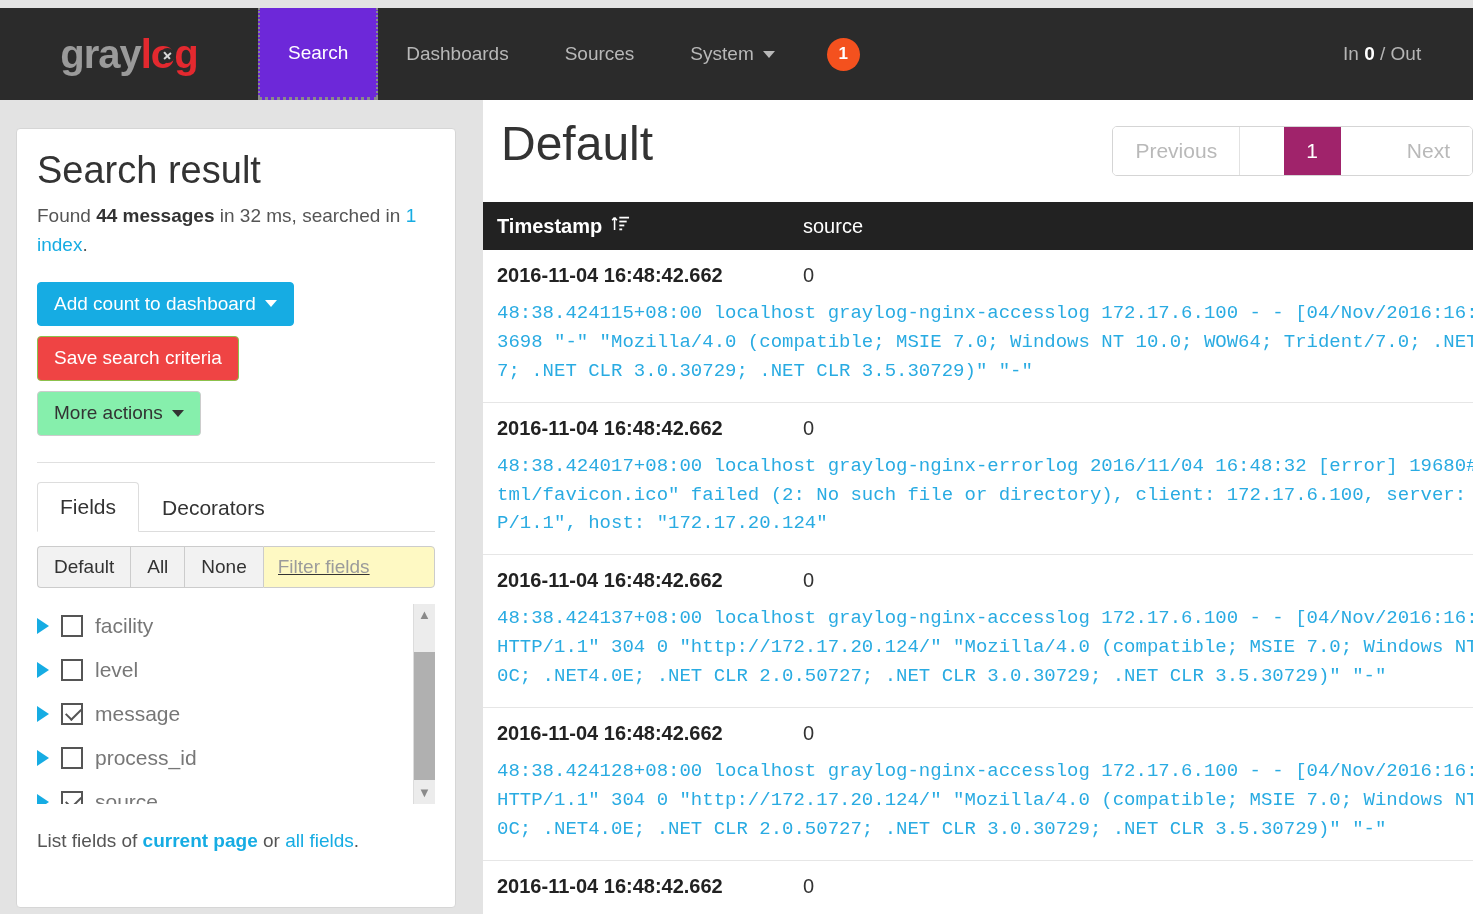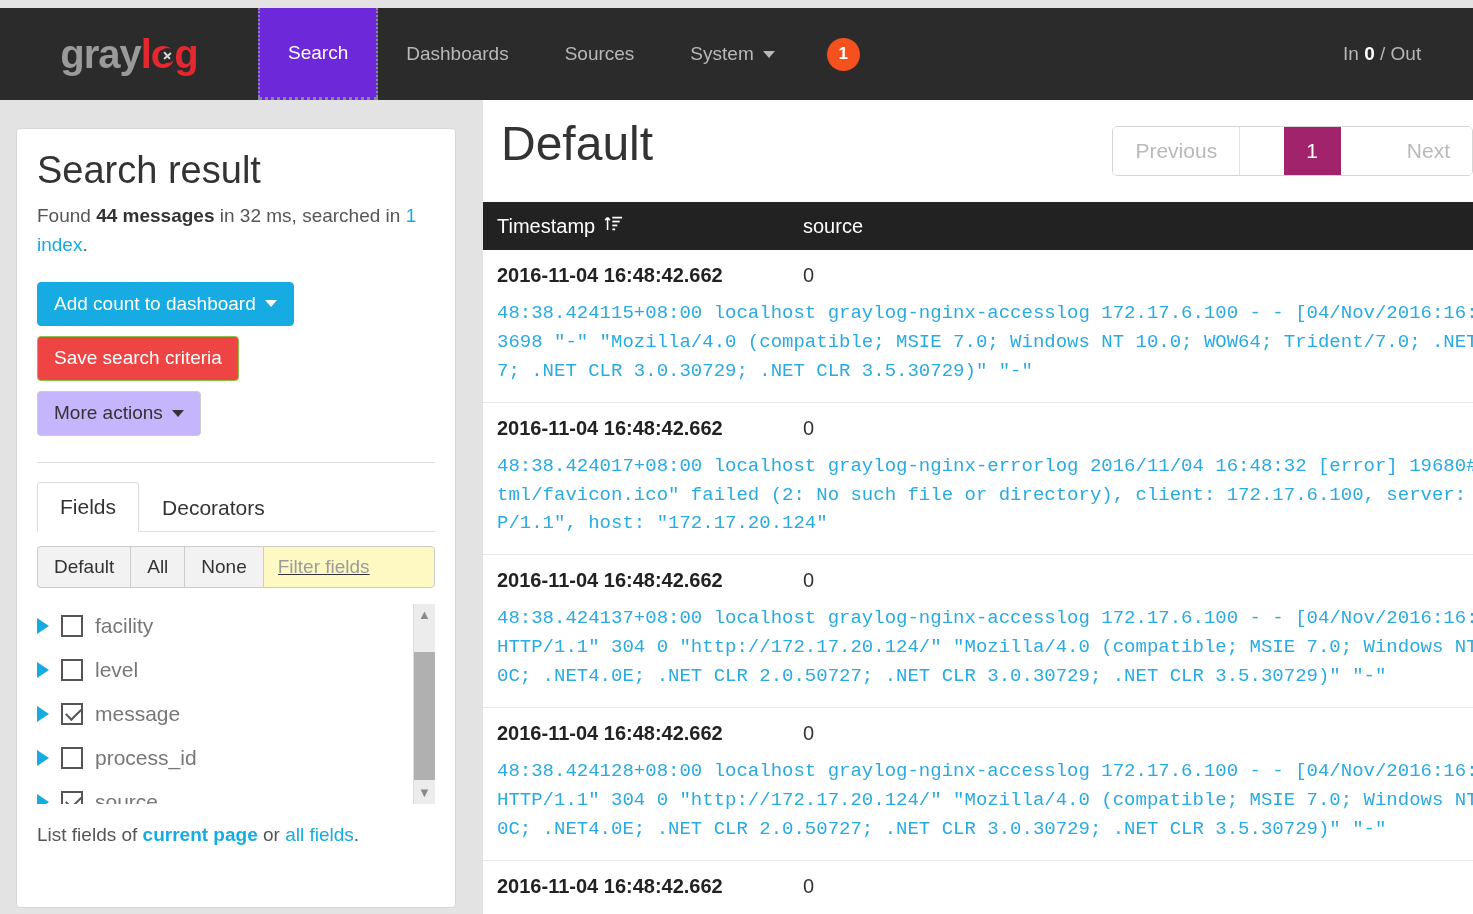--- a/index.html
+++ b/index.html
@@ -82,21 +82,21 @@
   .link { color: #16ace3; text-decoration: none; }
   .link.bold { font-weight: 700; }
 
   .btn {
     display: inline-flex; align-items: center; font-size: 19px;
     border-radius: 4px; border: 1px solid transparent; cursor: pointer;
     padding: 10px 16px; line-height: 1.2; font-family: inherit;
   }
   .btn-info    { background: #16ace3; color: #fff; border-color: #16ace3; }
   .btn-success { background: #ef4444; color: #fff; border-color: #8cc14c; }
-  .btn-default { background: #c4b5fd; color: #333; border-color: #ccc; }
+  .btn-default { background: #86efac; color: #333; border-color: #ccc; }
   .btn-row { margin-top: 22px; }
   .btn-row + .btn-row { margin-top: 10px; }
 
   .divider { border-top: 1px solid #e0e0e0; margin: 26px 0 18px; }
 
   .tabs { display: flex; align-items: flex-end; border-bottom: 1px solid #ddd; }
   .tab {
     font-size: 21px; color: #333; padding: 12px 22px; cursor: pointer;
     border: 1px solid transparent; border-bottom: none;
     border-radius: 4px 4px 0 0; position: relative; bottom: -1px;
@@ -142,21 +142,21 @@
   }
   .fscroll .arrow {
     height: 22px; display: flex; align-items: center; justify-content: center;
     color: #8a8a8a; font-size: 13px;
   }
   .fscroll .thumb {
     position: absolute; left: 0; right: 0; top: 48px; height: 128px;
     background: #b0b0b0;
   }
 
-  .list-fields { font-size: 19px; color: #555; margin-top: 20px; }
+  .list-fields { font-size: 19px; color: #555; margin-top: 26px; }
 
   
   .content {
     position: absolute; top: 100px; left: 483px;
     width: 990px; height: 814px; background: #fff; overflow: hidden;
   }
   .content-head {
     display: flex; align-items: flex-start; justify-content: space-between;
     padding: 18px 0 0 18px;
   }
@@ -169,21 +169,21 @@
   }
   .pg:last-child { border-right: none; }
   .pg.active { background: #a0236b; color: #fff; border-right-color: #a0236b; }
 
   .table { margin-top: 26px; }
   .thead {
     background: #222; color: #fff; display: flex; align-items: center;
     height: 48px; padding-left: 14px;
   }
   .th { font-size: 20px; }
-  .th-timestamp { width: 306px; display: flex; align-items: center; gap: 9px; }
+  .th-timestamp { width: 306px; display: flex; align-items: center; gap: 9px; font-weight: bold; }
   .sort-ico { display: inline-block; }
 
   .mrow { border-bottom: 1px solid #e6e6e6; padding: 14px 0 16px 14px; }
   .mrow-top { display: flex; align-items: baseline; }
   .m-time { width: 306px; font-size: 20px; font-weight: 700; color: #222; }
   .m-source { font-size: 20px; color: #333; }
   .m-body {
     margin-top: 12px; font-family: "Liberation Mono", monospace;
     font-size: 19px; line-height: 1.52; color: #29abe2;
     white-space: pre; overflow: hidden;

